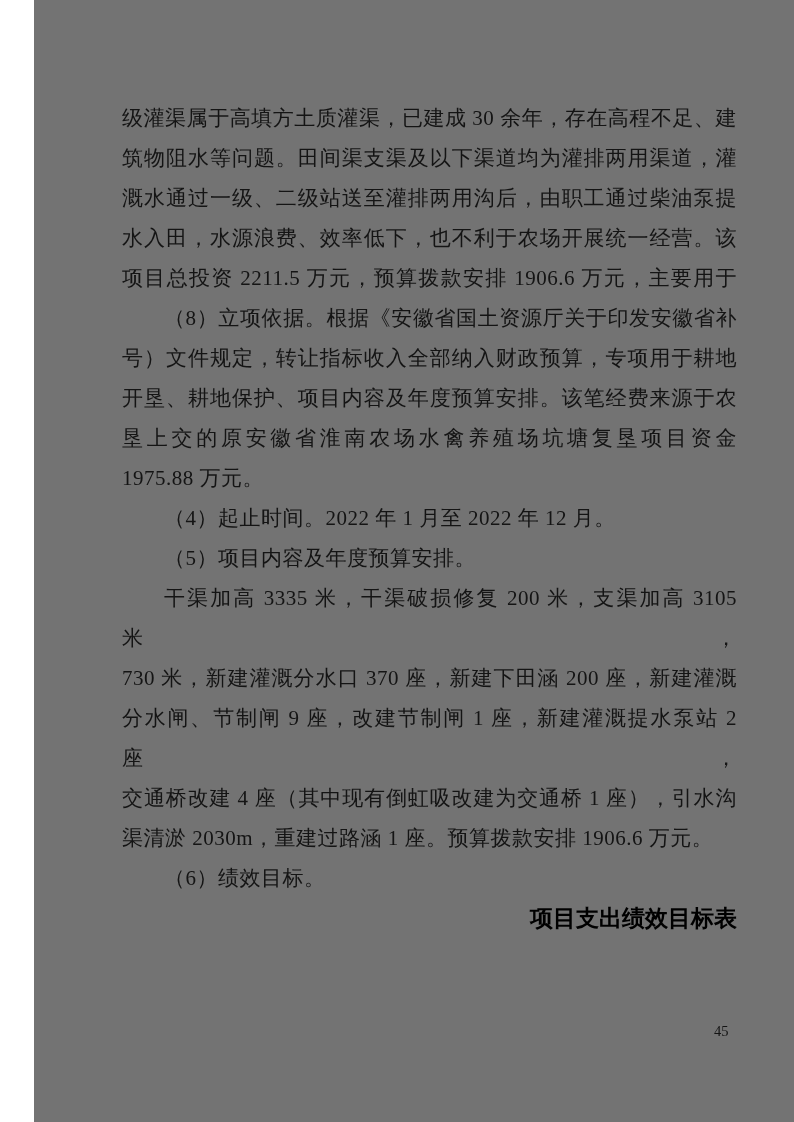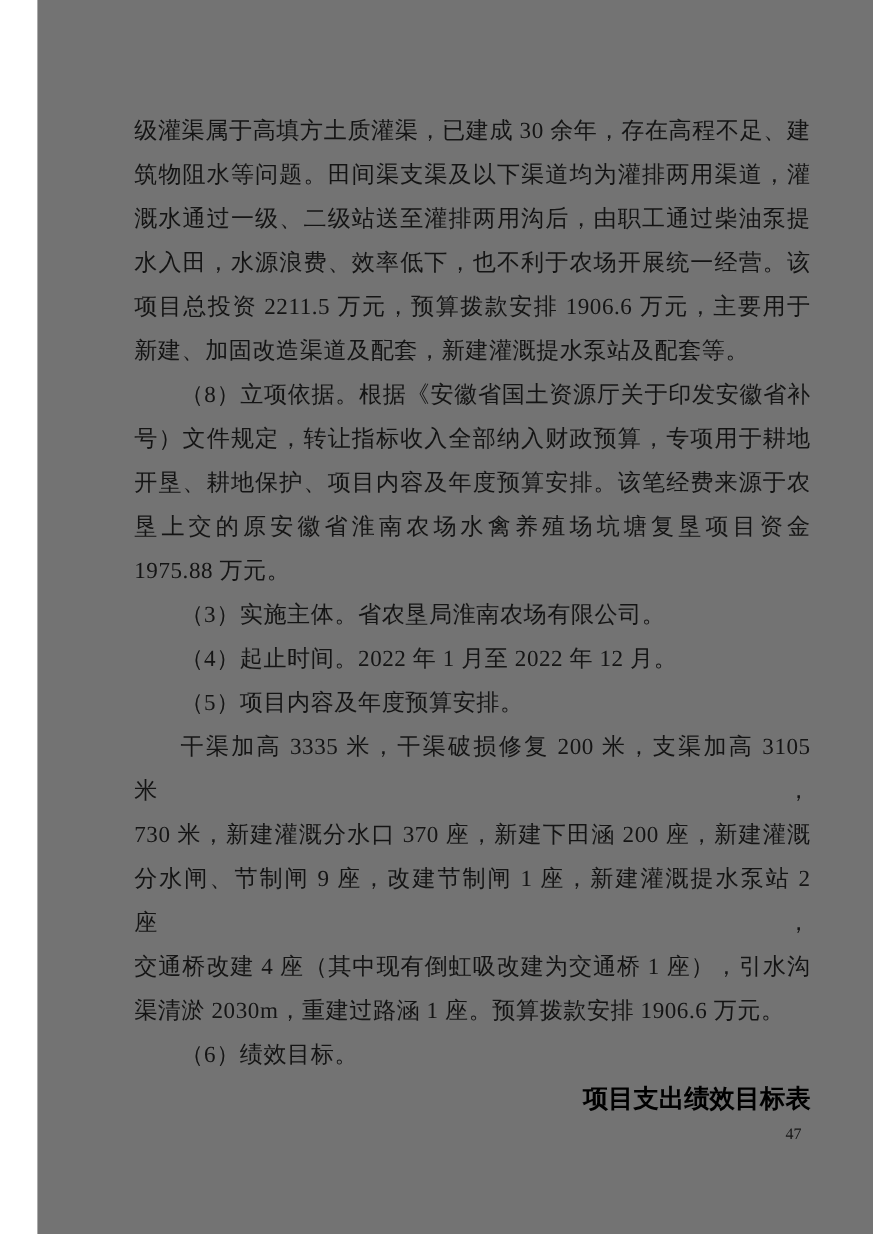--- a/index.html
+++ b/index.html
@@ -60,40 +60,38 @@
 <body>
 
 <div class="page">
   <div class="content">
 
     <div class="line">级灌渠属于高填方土质灌渠，已建成 30 余年，存在高程不足、建</div>
     <div class="line">筑物阻水等问题。田间渠支渠及以下渠道均为灌排两用渠道，灌</div>
     <div class="line">溉水通过一级、二级站送至灌排两用沟后，由职工通过柴油泵提</div>
     <div class="line">水入田，水源浪费、效率低下，也不利于农场开展统一经营。该</div>
     <div class="line">项目总投资 2211.5 万元，预算拨款安排 1906.6 万元，主要用于</div>
-    <div class="line last">新建、加固改造渠道及配套，新建灌溉提水泵站及配套等。</div>
 
     <div class="line indent">（8）立项依据。根据《安徽省国土资源厅关于印发安徽省补</div>
     <div class="line">号）文件规定，转让指标收入全部纳入财政预算，专项用于耕地</div>
     <div class="line">开垦、耕地保护、项目内容及年度预算安排。该笔经费来源于农</div>
     <div class="line">垦上交的原安徽省淮南农场水禽养殖场坑塘复垦项目资金</div>
     <div class="line last">1975.88 万元。</div>
 
-    <div class="line indent last">（3）实施主体。省农垦局淮南农场有限公司。</div>
 
     <div class="line indent last">（4）起止时间。2022 年 1 月至 2022 年 12 月。</div>
 
     <div class="line indent last">（5）项目内容及年度预算安排。</div>
 
     <div class="line indent">干渠加高 3335 米，干渠破损修复 200 米，支渠加高 3105 米，</div>
     <div class="line">730 米，新建灌溉分水口 370 座，新建下田涵 200 座，新建灌溉</div>
     <div class="line">分水闸、节制闸 9 座，改建节制闸 1 座，新建灌溉提水泵站 2 座，</div>
     <div class="line">交通桥改建 4 座（其中现有倒虹吸改建为交通桥 1 座），引水沟</div>
     <div class="line last">渠清淤 2030m，重建过路涵 1 座。预算拨款安排 1906.6 万元。</div>
 
     <div class="line indent last">（6）绩效目标。</div>
 
     <div class="table-title">项目支出绩效目标表</div>
 
   </div>
 
-  <div class="page-number">47</div>
+  <div class="page-number">45</div>
 </div>
 
 </body></html>

